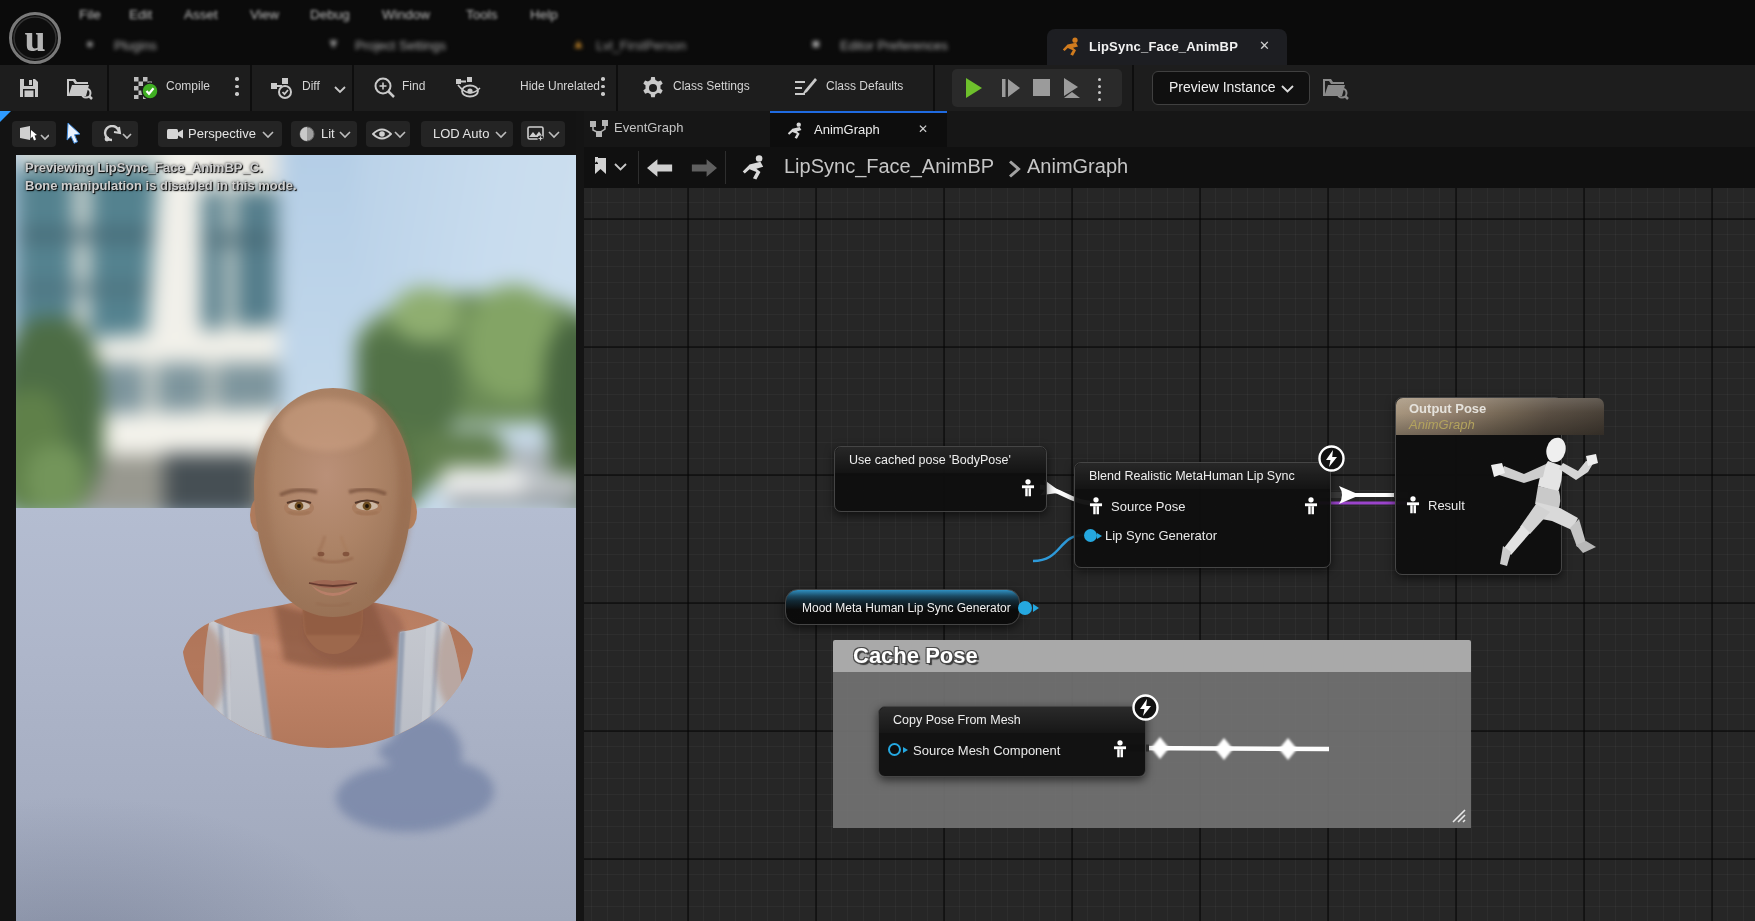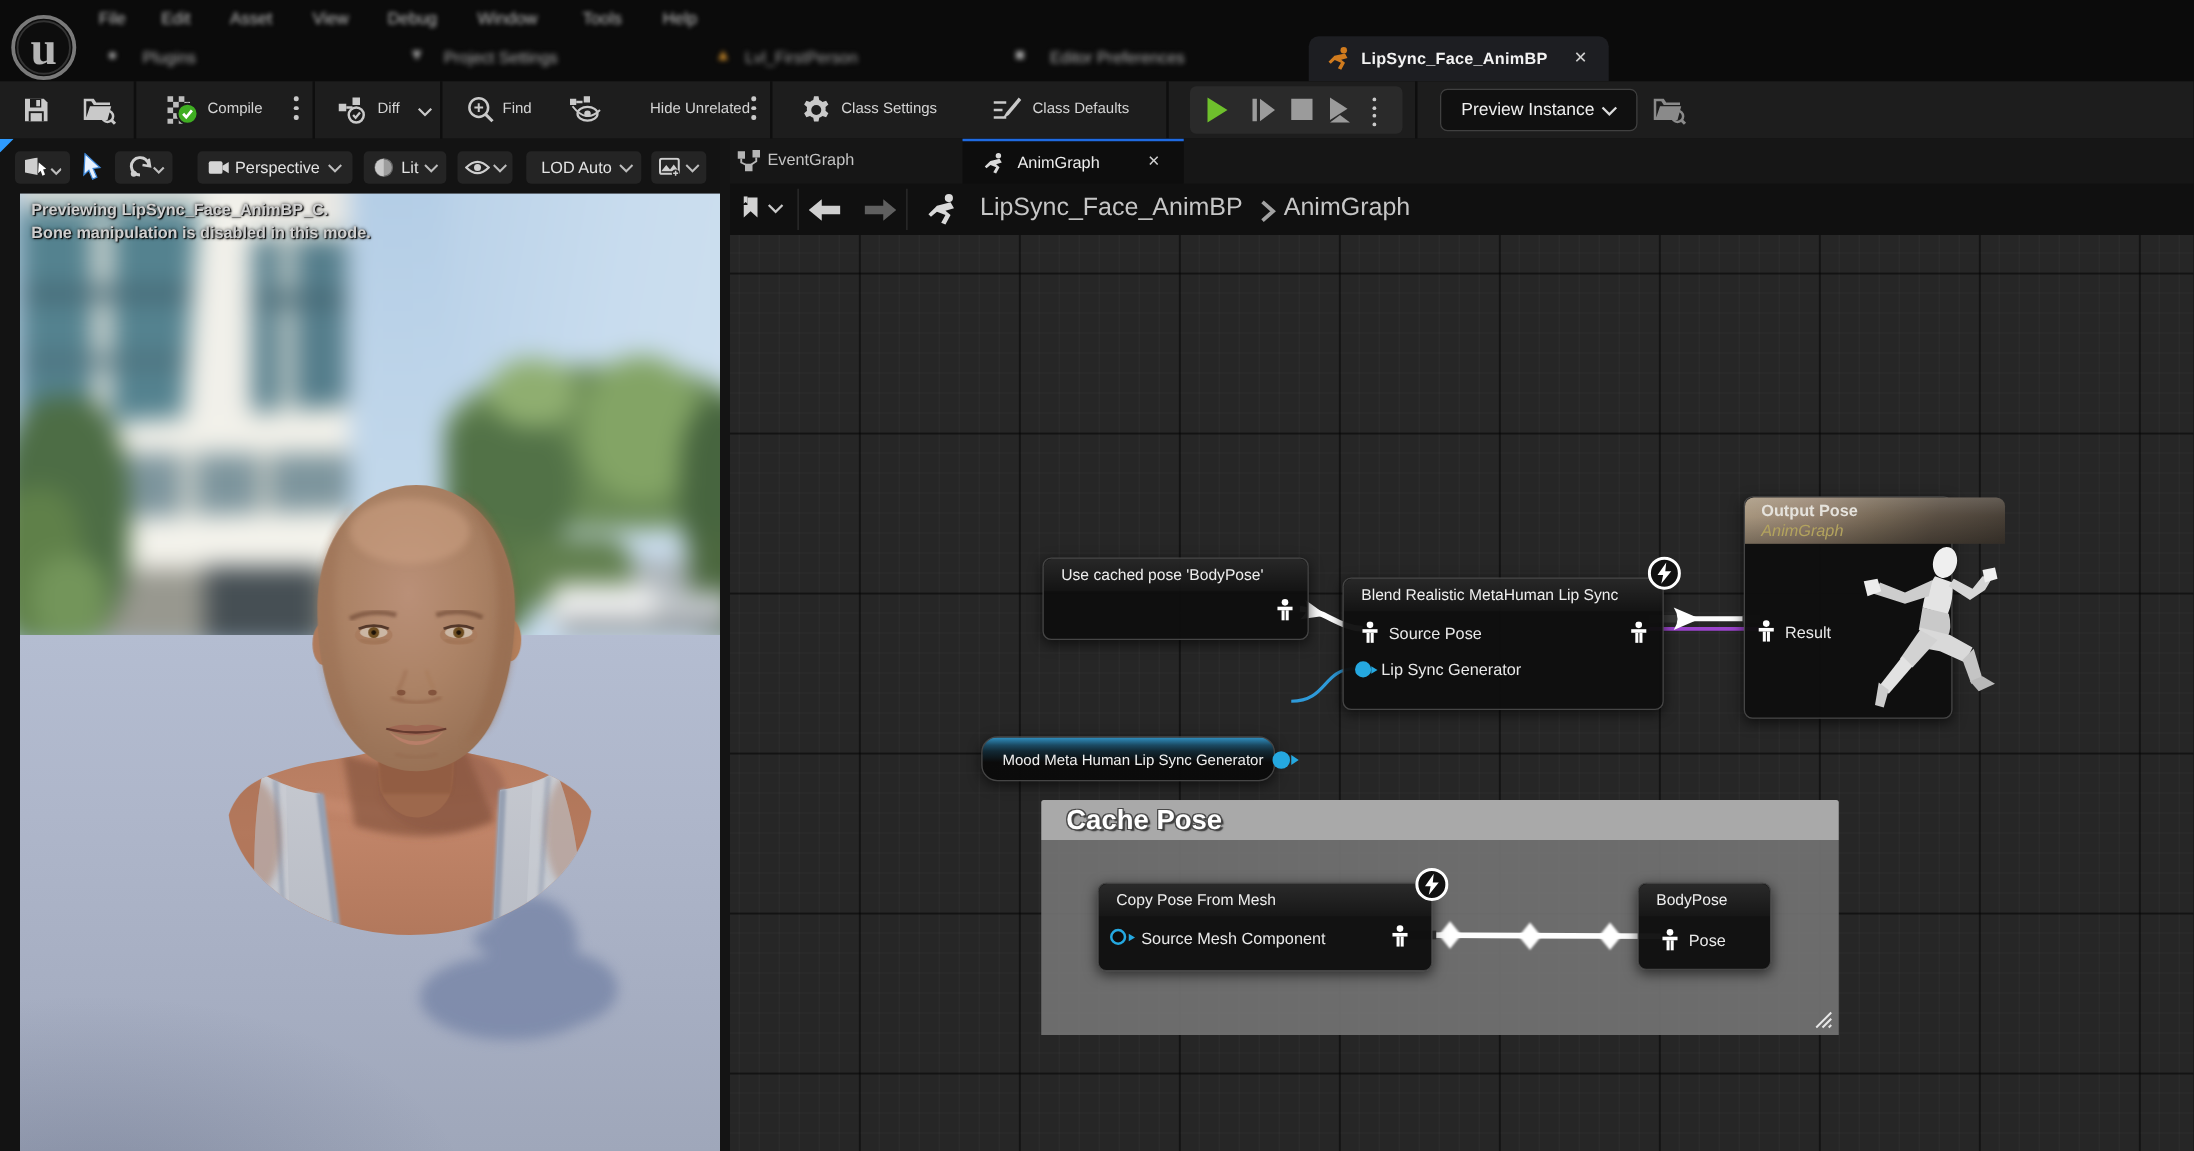--- a/index.html
+++ b/index.html
@@ -682,30 +682,16 @@
               <rect x="3.9" y="8.7" width="2.3" height="7.6"></rect>
               <rect x="7" y="8.7" width="2.3" height="7.6"></rect>
             </g>
       </svg>
     </div>
     <svg class="abs" style="left:548px;top:506px" width="27" height="27">
       <circle cx="13.5" cy="13.5" r="12" fill="#111" stroke="#fff" stroke-width="2.4"></circle>
       <path d="M15,5 L8,15 h4.5 L11,22 L19,12 h-4.8 z" fill="#fff"></path>
     </svg>
 
-    <div class="node" style="left:726px;top:518px;width:107px;height:70px;">
-      <div class="hdr">
-            <span>BodyPose</span>
-          </div>
-      <svg class="abs" style="left:18px;top:36px" width="14" height="18" viewBox="0 0 13 17">
-        <g fill="#fff">
-              <circle cx="6.5" cy="2.7" r="2.5"></circle>
-              <rect x="0.8" y="6" width="11.4" height="2.7"></rect>
-              <rect x="3.9" y="8.7" width="2.3" height="7.6"></rect>
-              <rect x="7" y="8.7" width="2.3" height="7.6"></rect>
-            </g>
-      </svg>
-      <span class="pinrow" style="left:40px;top:38px;">Pose</span>
-    </div>
   </div>
 </div>
 
 </div>
 
 </body></html>

